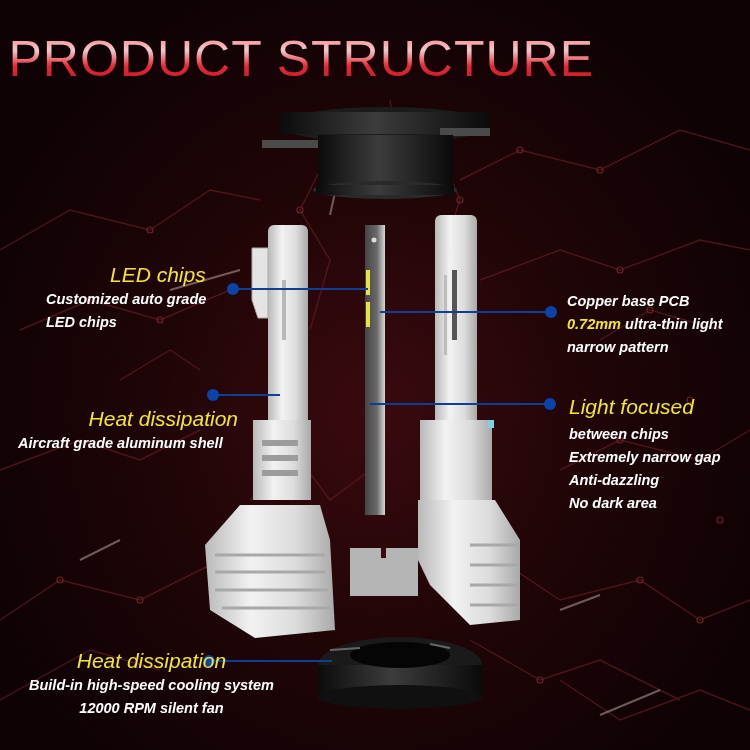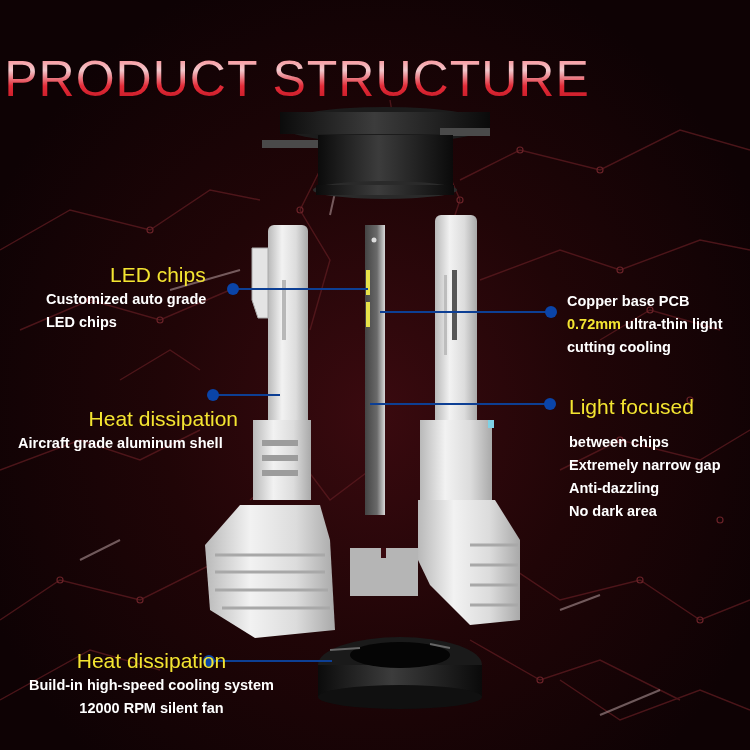--- a/index.html
+++ b/index.html
@@ -2,28 +2,28 @@
 <html><head>
 <meta charset="utf-8">
 <style>
   html,body{margin:0;padding:0;}
   body{width:750px;height:750px;overflow:hidden;background:#0d0204;font-family:"Liberation Sans",sans-serif;}
   #stage{position:relative;width:750px;height:750px;overflow:hidden;
     background:
       radial-gradient(ellipse at 50% 55%, #3a0a0f 0%, #200507 40%, #0e0204 80%);
   }
   #circuit{position:absolute;left:0;top:0;width:750px;height:750px;}
-  .title{position:absolute;left:0;top:30px;width:594px;text-align:center;
+  .title{position:absolute;left:0;top:30px;width:594px;text-align:right;
     font-size:50px;font-weight:400;letter-spacing:1px;
     color:#e0303c;
     background:linear-gradient(180deg,#ff6b74 0%,#f2c8cc 35%,#e32b38 62%,#b5121d 100%);
-    -webkit-background-clip:text;background-clip:text;margin-top:20px;-webkit-text-fill-color:transparent;
+    -webkit-background-clip:text;background-clip:text;-webkit-text-fill-color:transparent;
   }
   #product{position:absolute;left:0;top:0;width:750px;height:750px;}
-  .callout{position:absolute;color:#fff;font-weight:700;}
+  .callout{position:absolute;color:#fff;font-weight:700;font-style:italic;}
   .callout .head{color:#f4e531;font-weight:400;font-size:21px;line-height:26px;display:block;}
   .callout .line{font-size:14.5px;line-height:23px;display:block;white-space:nowrap;}
   .hl{color:#f4e531;}
   .alignr{text-align:right;}
 </style>
 </head>
 <body>
 
 <div id="stage">
 
@@ -177,30 +177,30 @@
 
   <div class="callout" style="left:46px;top:262px;">
     <span class="head" style="padding-left:64px;">LED chips</span>
     <span class="line">Customized auto grade</span>
     <span class="line">LED chips</span>
   </div>
 
   <div class="callout" style="left:567px;top:290px;">
     <span class="line">Copper base PCB</span>
     <span class="line"><span class="hl">0.72mm</span><span> ultra-thin light</span></span>
-    <span class="line">cutting cooling</span>
+    <span class="line">narrow pattern</span>
   </div>
 
   <div class="callout alignr" style="left:18px;top:406px;width:220px;">
     <span class="head">Heat dissipation</span>
     <span class="line" style="text-align:left;">Aircraft grade aluminum shell</span>
   </div>
 
   <div class="callout" style="left:569px;top:394px;">
-    <span class="head" style="margin-bottom:11px;">Light focused</span>
+    <span class="head" style="margin-bottom:3px;">Light focused</span>
     <span class="line">between chips</span>
     <span class="line">Extremely narrow gap</span>
     <span class="line">Anti-dazzling</span>
     <span class="line">No dark area</span>
   </div>
 
   <div class="callout" style="left:29px;top:648px;text-align:center;">
     <span class="head">Heat dissipation</span>
     <span class="line">Build-in high-speed cooling system</span>
     <span class="line">12000 RPM silent fan</span>

